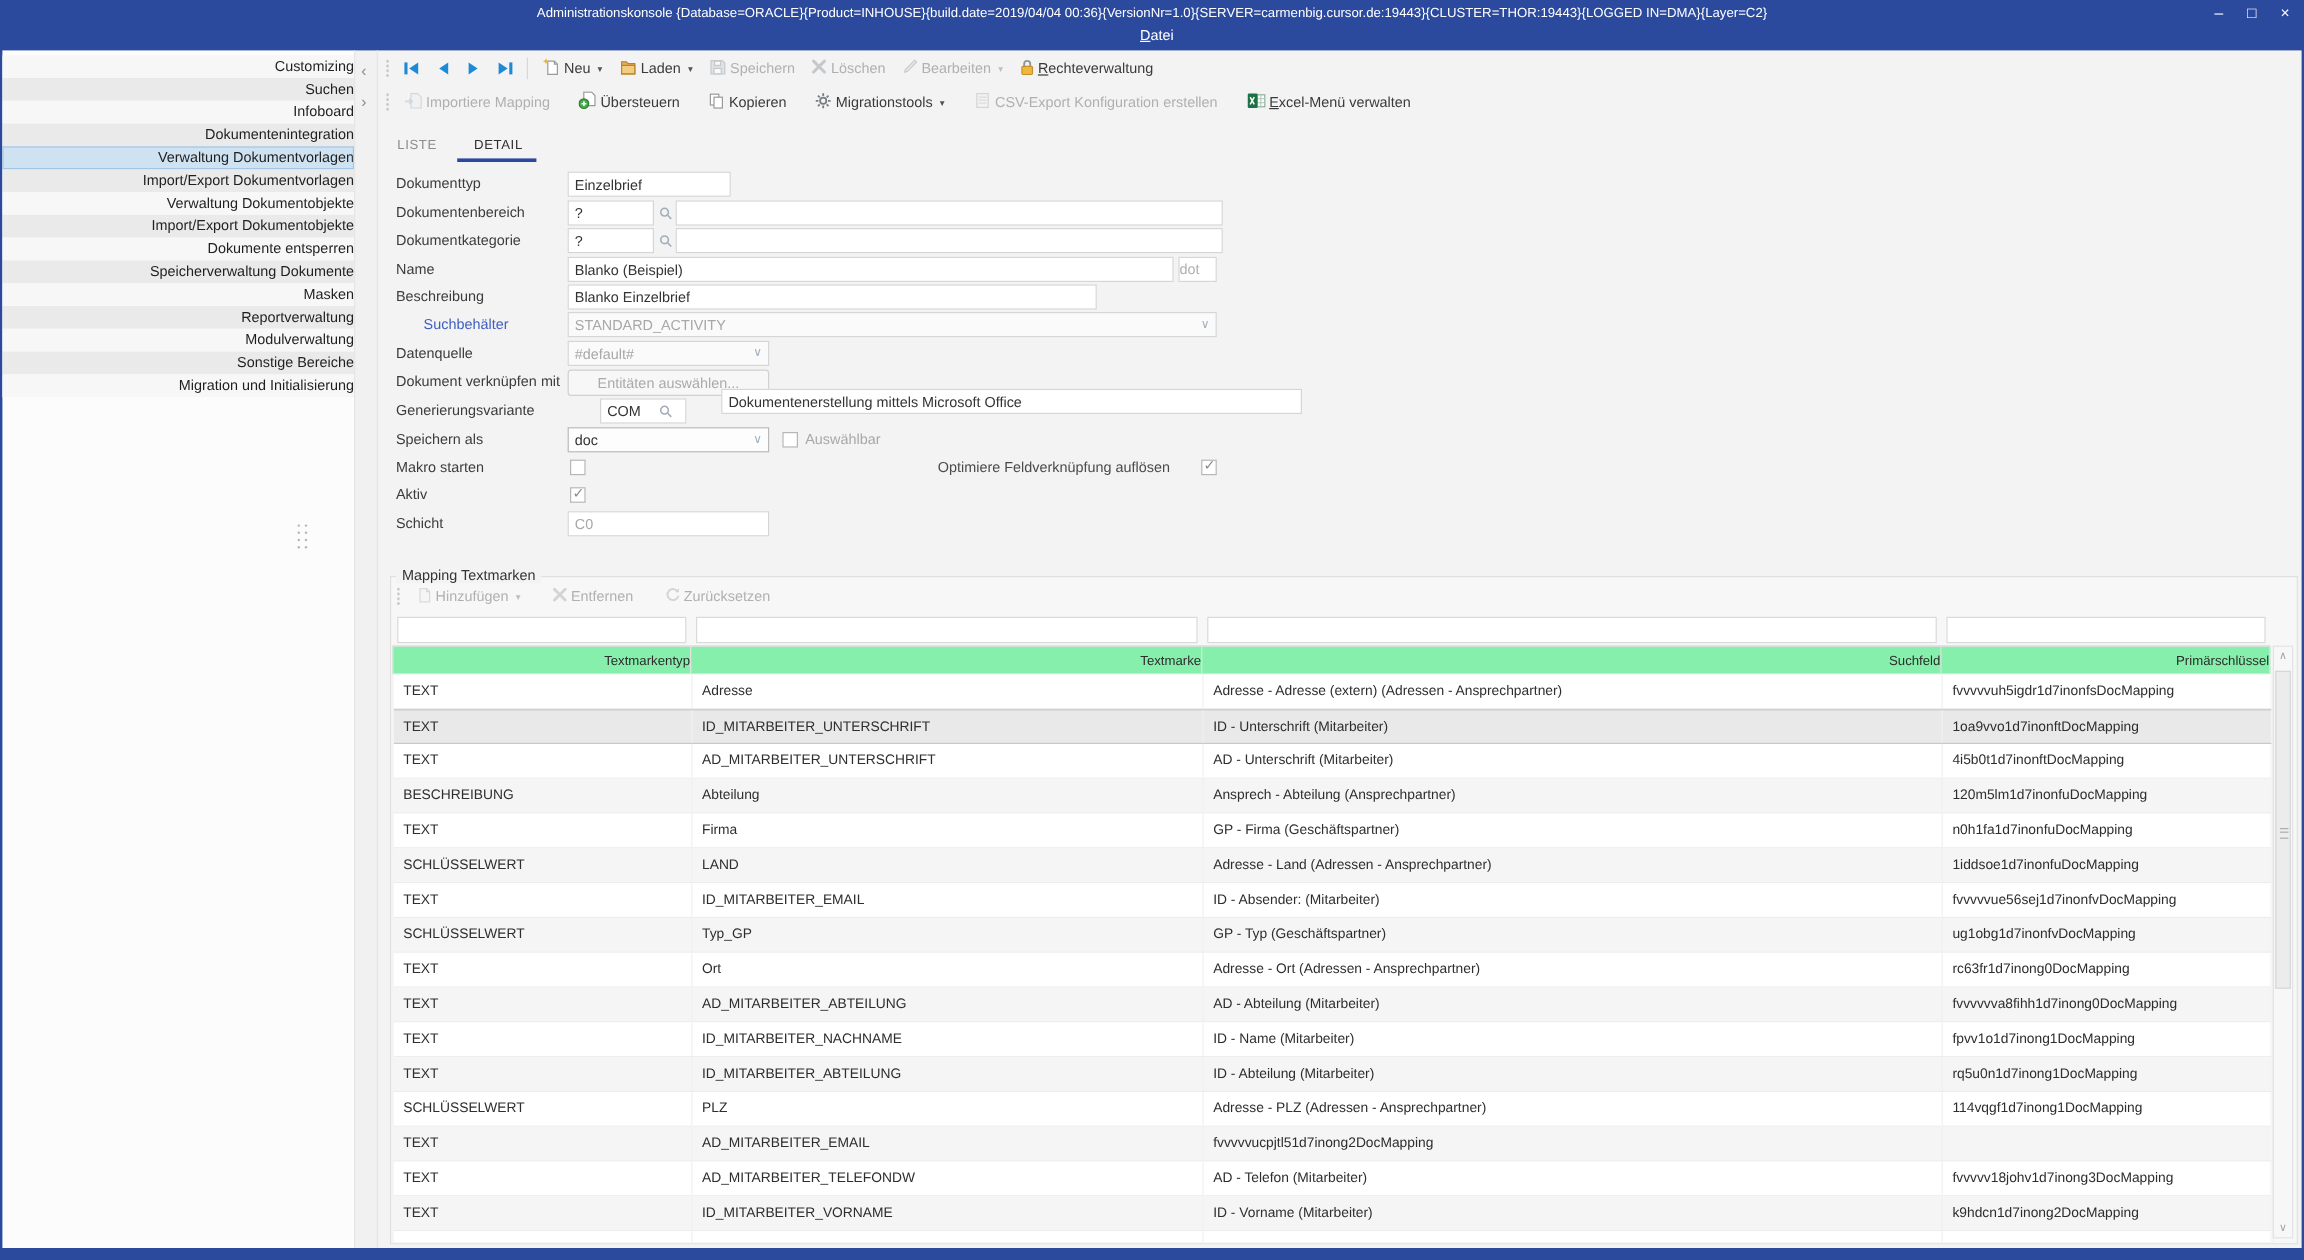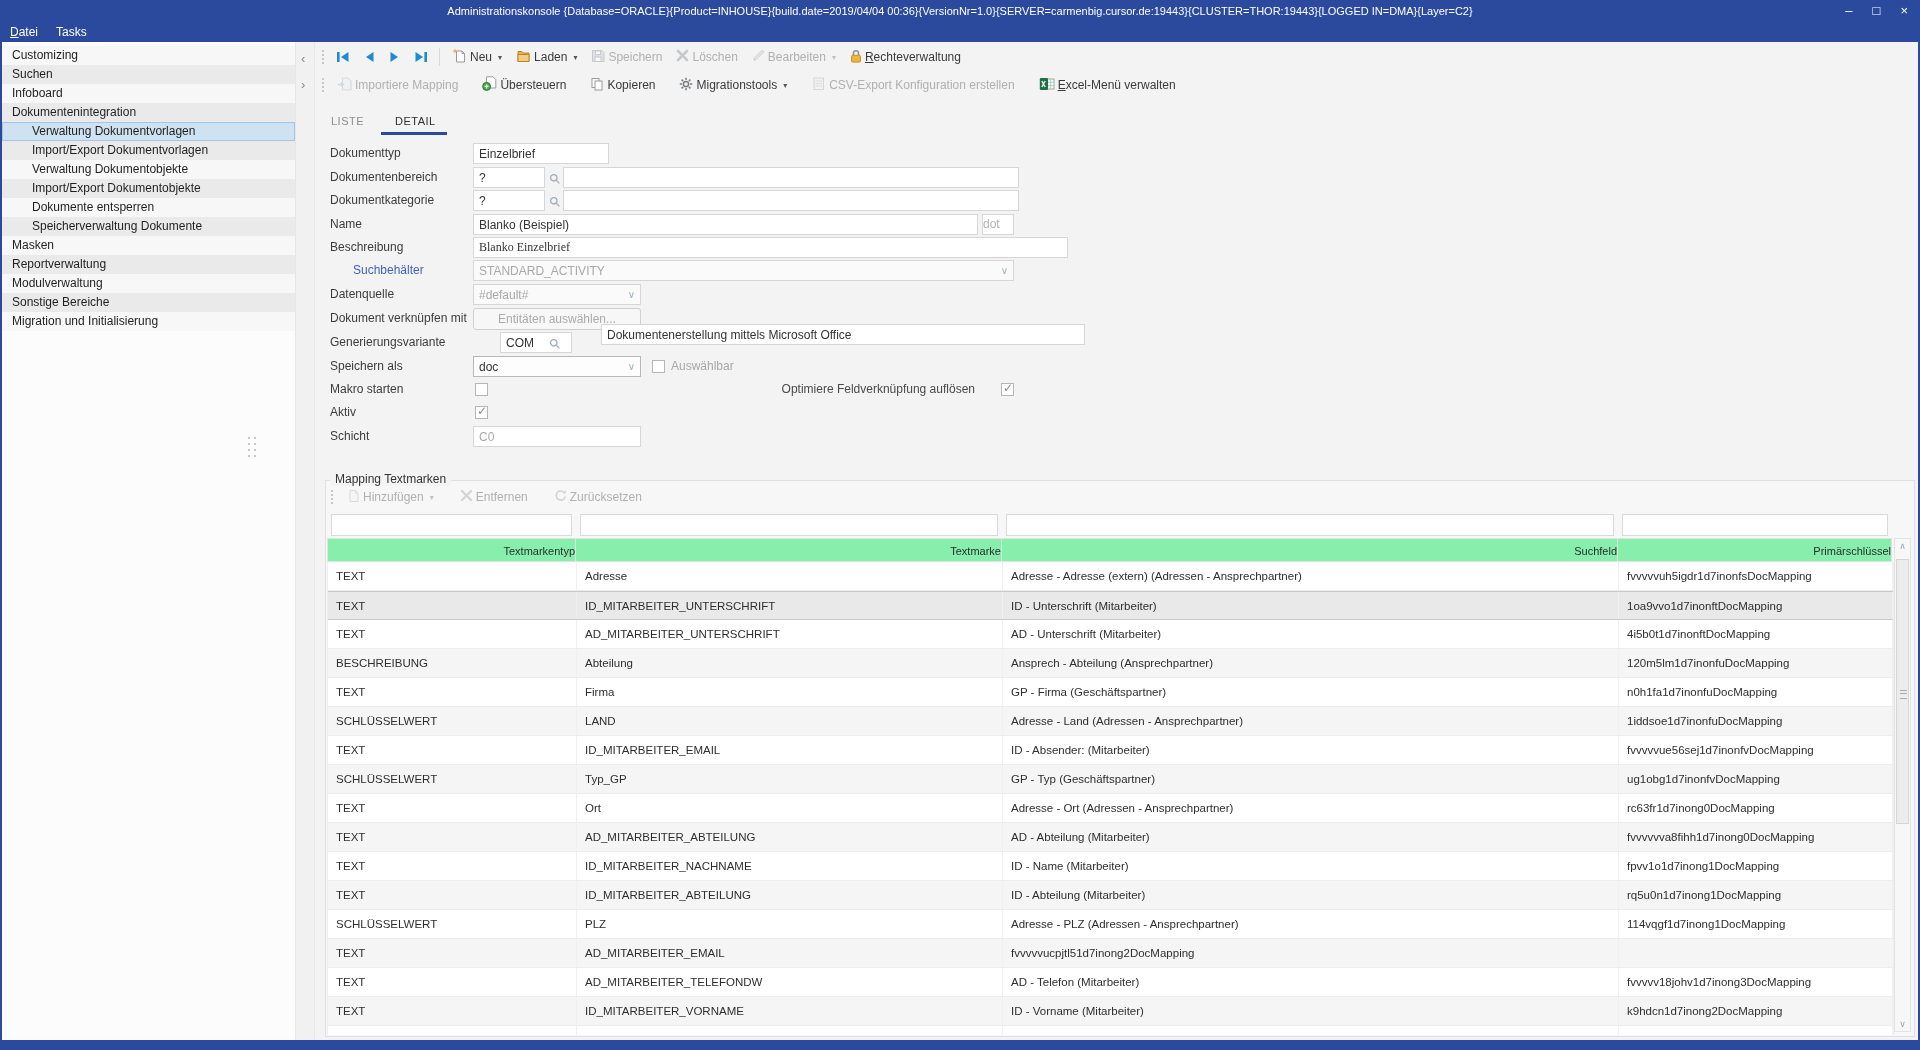--- a/index.html
+++ b/index.html
@@ -3,25 +3,25 @@
 <meta charset="utf-8">
 <style>
   html,body{margin:0;padding:0;background:#1a1a1a;}
   body{font-family:"Liberation Sans","DejaVu Sans",sans-serif;}
   #window{position:relative;width:1920px;height:1050px;background:#2b4a9d;overflow:hidden;}
 
   
   .titlebar{position:absolute;left:0;top:0;width:1920px;height:22px;display:flex;align-items:center;justify-content:center;color:#fff;font-size:11px;white-space:nowrap;}
   .win-controls{position:absolute;right:12px;top:0;height:22px;display:flex;gap:20px;align-items:center;color:#fff;}
   .win-btn{font-size:13px;line-height:22px;cursor:default;}
-  .menubar{position:absolute;left:2px;top:22px;width:1916px;height:20px;display:flex;align-items:center;gap:18px;padding-left:8px;box-sizing:border-box;color:#fff;font-size:12px;}
+  .menubar{position:absolute;left:2px;top:22px;width:1916px;height:20px;display:flex;align-items:center;gap:18px;padding-left:8px;box-sizing:border-box;color:#fff;font-size:12px;flex-direction:column;}
   .menu-item{cursor:default;}
 
   
-  #sidebar{position:absolute;left:2px;top:42px;width:293px;height:998px;background:#fcfcfc;}
+  #sidebar{position:absolute;left:2px;top:42px;width:293px;height:998px;background:#fcfcfc;text-align:right;}
   #sidebar-list{padding-top:4px;}
   .side-item{height:19px;line-height:19px;font-size:12px;color:#1f1f1f;padding-left:10px;white-space:nowrap;overflow:hidden;background:#f7f7f7;}
   .side-item.alt{background:#eaeaea;}
   .side-item.lvl1{padding-left:30px;}
   .side-item.sel{background:#cfe2f2;outline:1px solid #a3c6e4;outline-offset:-1px;}
   .side-grip{position:absolute;left:246px;top:395px;width:12px;height:30px;display:grid;grid-template-columns:3px 3px;grid-auto-rows:6px;gap:0 3px;}
   .side-grip i{width:2px;height:2px;border-radius:50%;background:#b5b5b5;}
   #strip{position:absolute;left:295px;top:42px;width:20px;height:998px;background:#f1f1f1;border-left:1px solid #e6e6e6;border-right:1px solid #e6e6e6;box-sizing:border-box;}
   .strip-chev{position:absolute;left:5px;color:#8a8a8a;font-size:13px;line-height:13px;cursor:default;}
 
@@ -289,21 +289,21 @@
             <circle cx="4.8" cy="4.8" r="3.2" fill="none" stroke="#a3adb8" stroke-width="1.3"></circle>
             <path d="M7.4 7.4l3 3" stroke="#a3adb8" stroke-width="1.3"></path>
           </svg></span>
       <input class="fin" style="left: 248px; top: 148px; width: 456px;" value="">
 
       <span class="flabel" style="left:15px;top:172px;">Name</span>
       <input class="fin" style="left: 158px; top: 172px; width: 505px;" value="Blanko (Beispiel)">
       <span class="fsuffix" style="left:667px;top:172px;width:32px;">dot</span>
 
       <span class="flabel" style="left:15px;top:195px;">Beschreibung</span>
-      <input class="fin" style="left: 158px; top: 195px; width: 595px; font-family: Liberation Serif, serif;" value="Blanko Einzelbrief">
+      <input class="fin" style="left: 158px; top: 195px; width: 441px;" value="Blanko Einzelbrief">
 
       <span class="flabel blue" style="left:38px;top:218px;">Suchbehälter</span>
       <div class="fsel gray" style="left:158px;top:218px;width:541px;">
         <span>STANDARD_ACTIVITY</span>
         <span class="fsel-arrow">∨</span>
       </div>
 
       <span class="flabel" style="left:15px;top:242px;">Datenquelle</span>
       <div class="fsel gray" style="left:158px;top:242px;width:168px;">
         <span>#default#</span>

